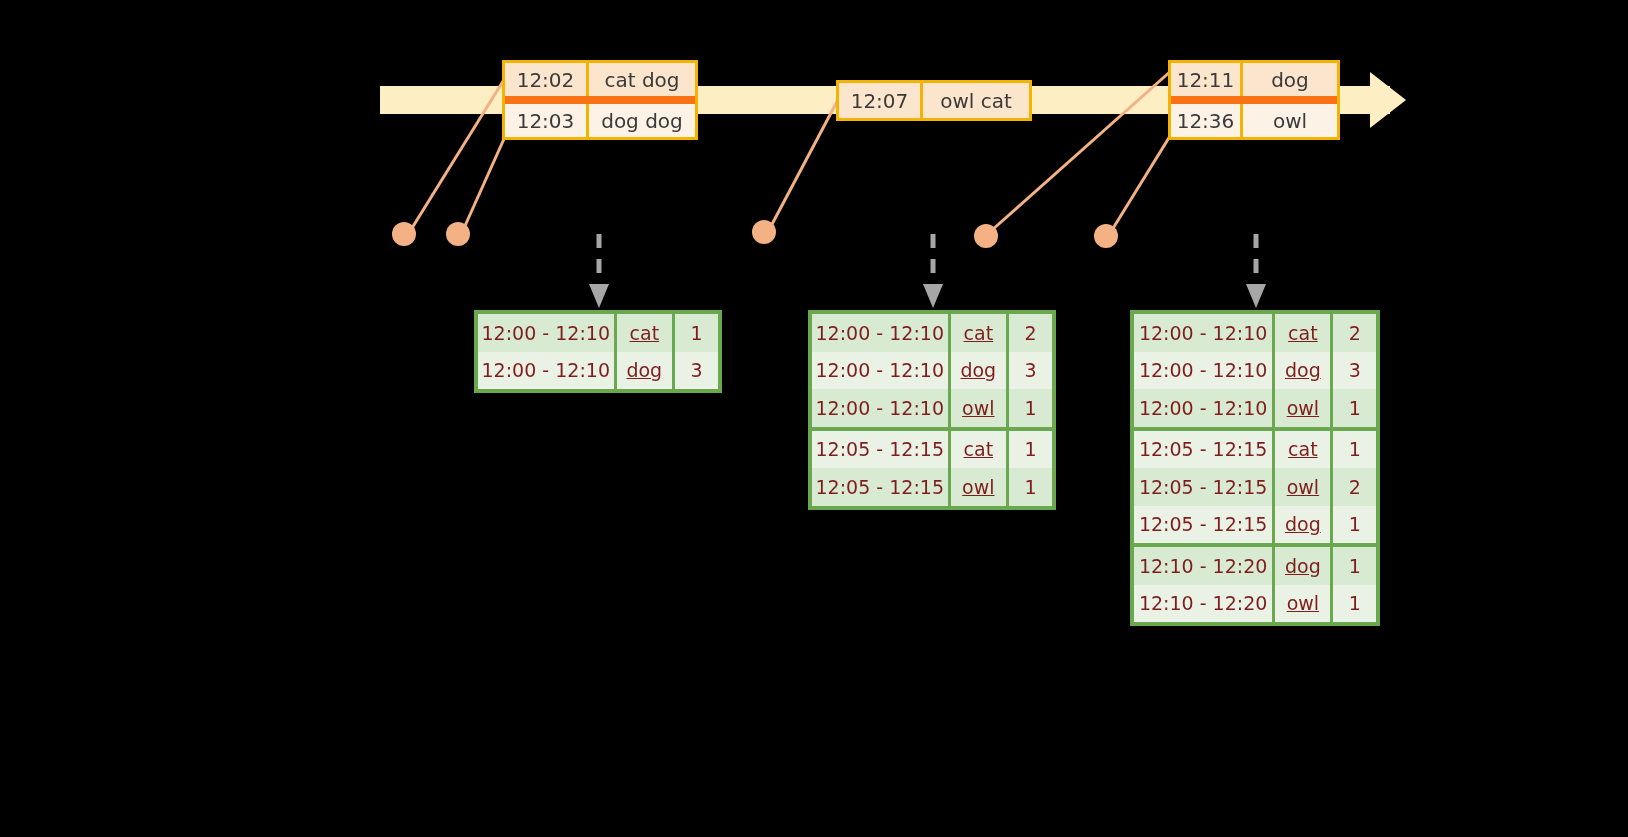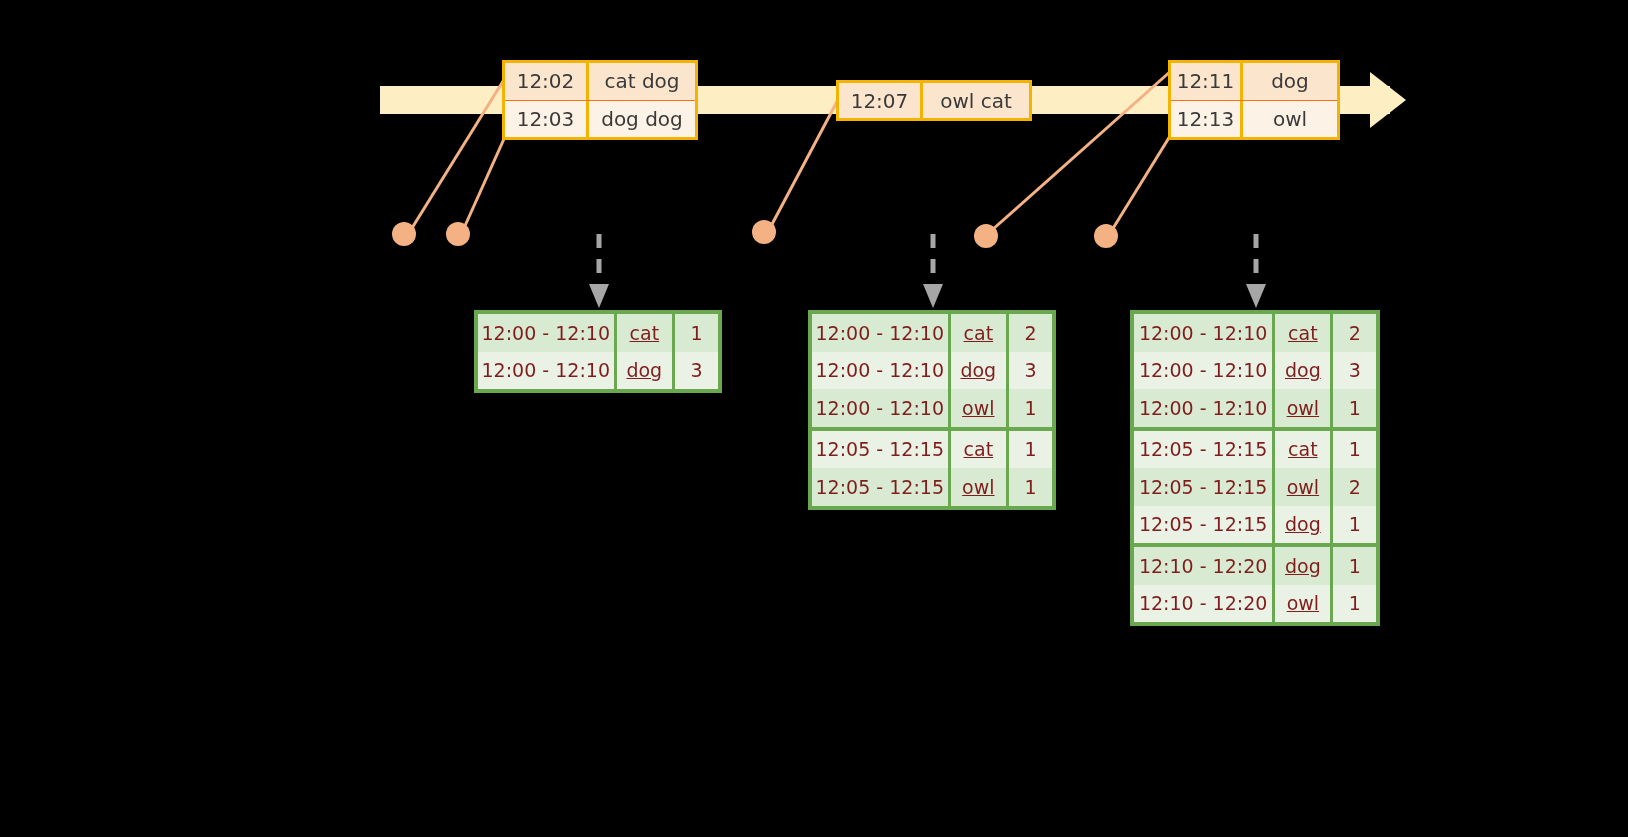--- a/index.html
+++ b/index.html
@@ -23,21 +23,21 @@
   }
 
   
   .evt{
     position:absolute;
     border:3px solid #f5b301;
     box-sizing:border-box;
     display:flex;flex-direction:column;
   }
   .evt-row{display:flex;flex:1;}
-  .evt-row + .evt-row{border-top:1px solid #f97316;justify-content:space-between;}
+  .evt-row + .evt-row{border-top:8px solid #f97316;justify-content:space-between;}
   .evt-time,.evt-words{
     display:flex;align-items:center;justify-content:center;
     font-size:20px;color:#3a3a3a;
     box-sizing:border-box;
   }
   .evt-time{width:84px;border-right:3px solid #f5b301;}
   .evt-words{flex:1;}
   .shade-a .evt-time,.shade-a .evt-words{background:#fce5cd;}
   .shade-b .evt-time,.shade-b .evt-words{background:#fdf2e6;}
 
@@ -135,21 +135,21 @@
       <div class="evt-words">owl cat</div>
     </div>
   </div>
 
   <div class="evt" id="evt-3">
     <div class="evt-row shade-a">
       <div class="evt-time">12:11</div>
       <div class="evt-words">dog</div>
     </div>
     <div class="evt-row shade-b">
-      <div class="evt-time">12:13</div>
+      <div class="evt-time">12:36</div>
       <div class="evt-words">owl</div>
     </div>
   </div>
 
   <div class="tbl" id="tbl-1">
       <div class="trow rowA">
         <div class="tcell c-window">12:00 - 12:10</div>
         <div class="tcell c-word">cat</div>
         <div class="tcell c-count">1</div>
       </div>

